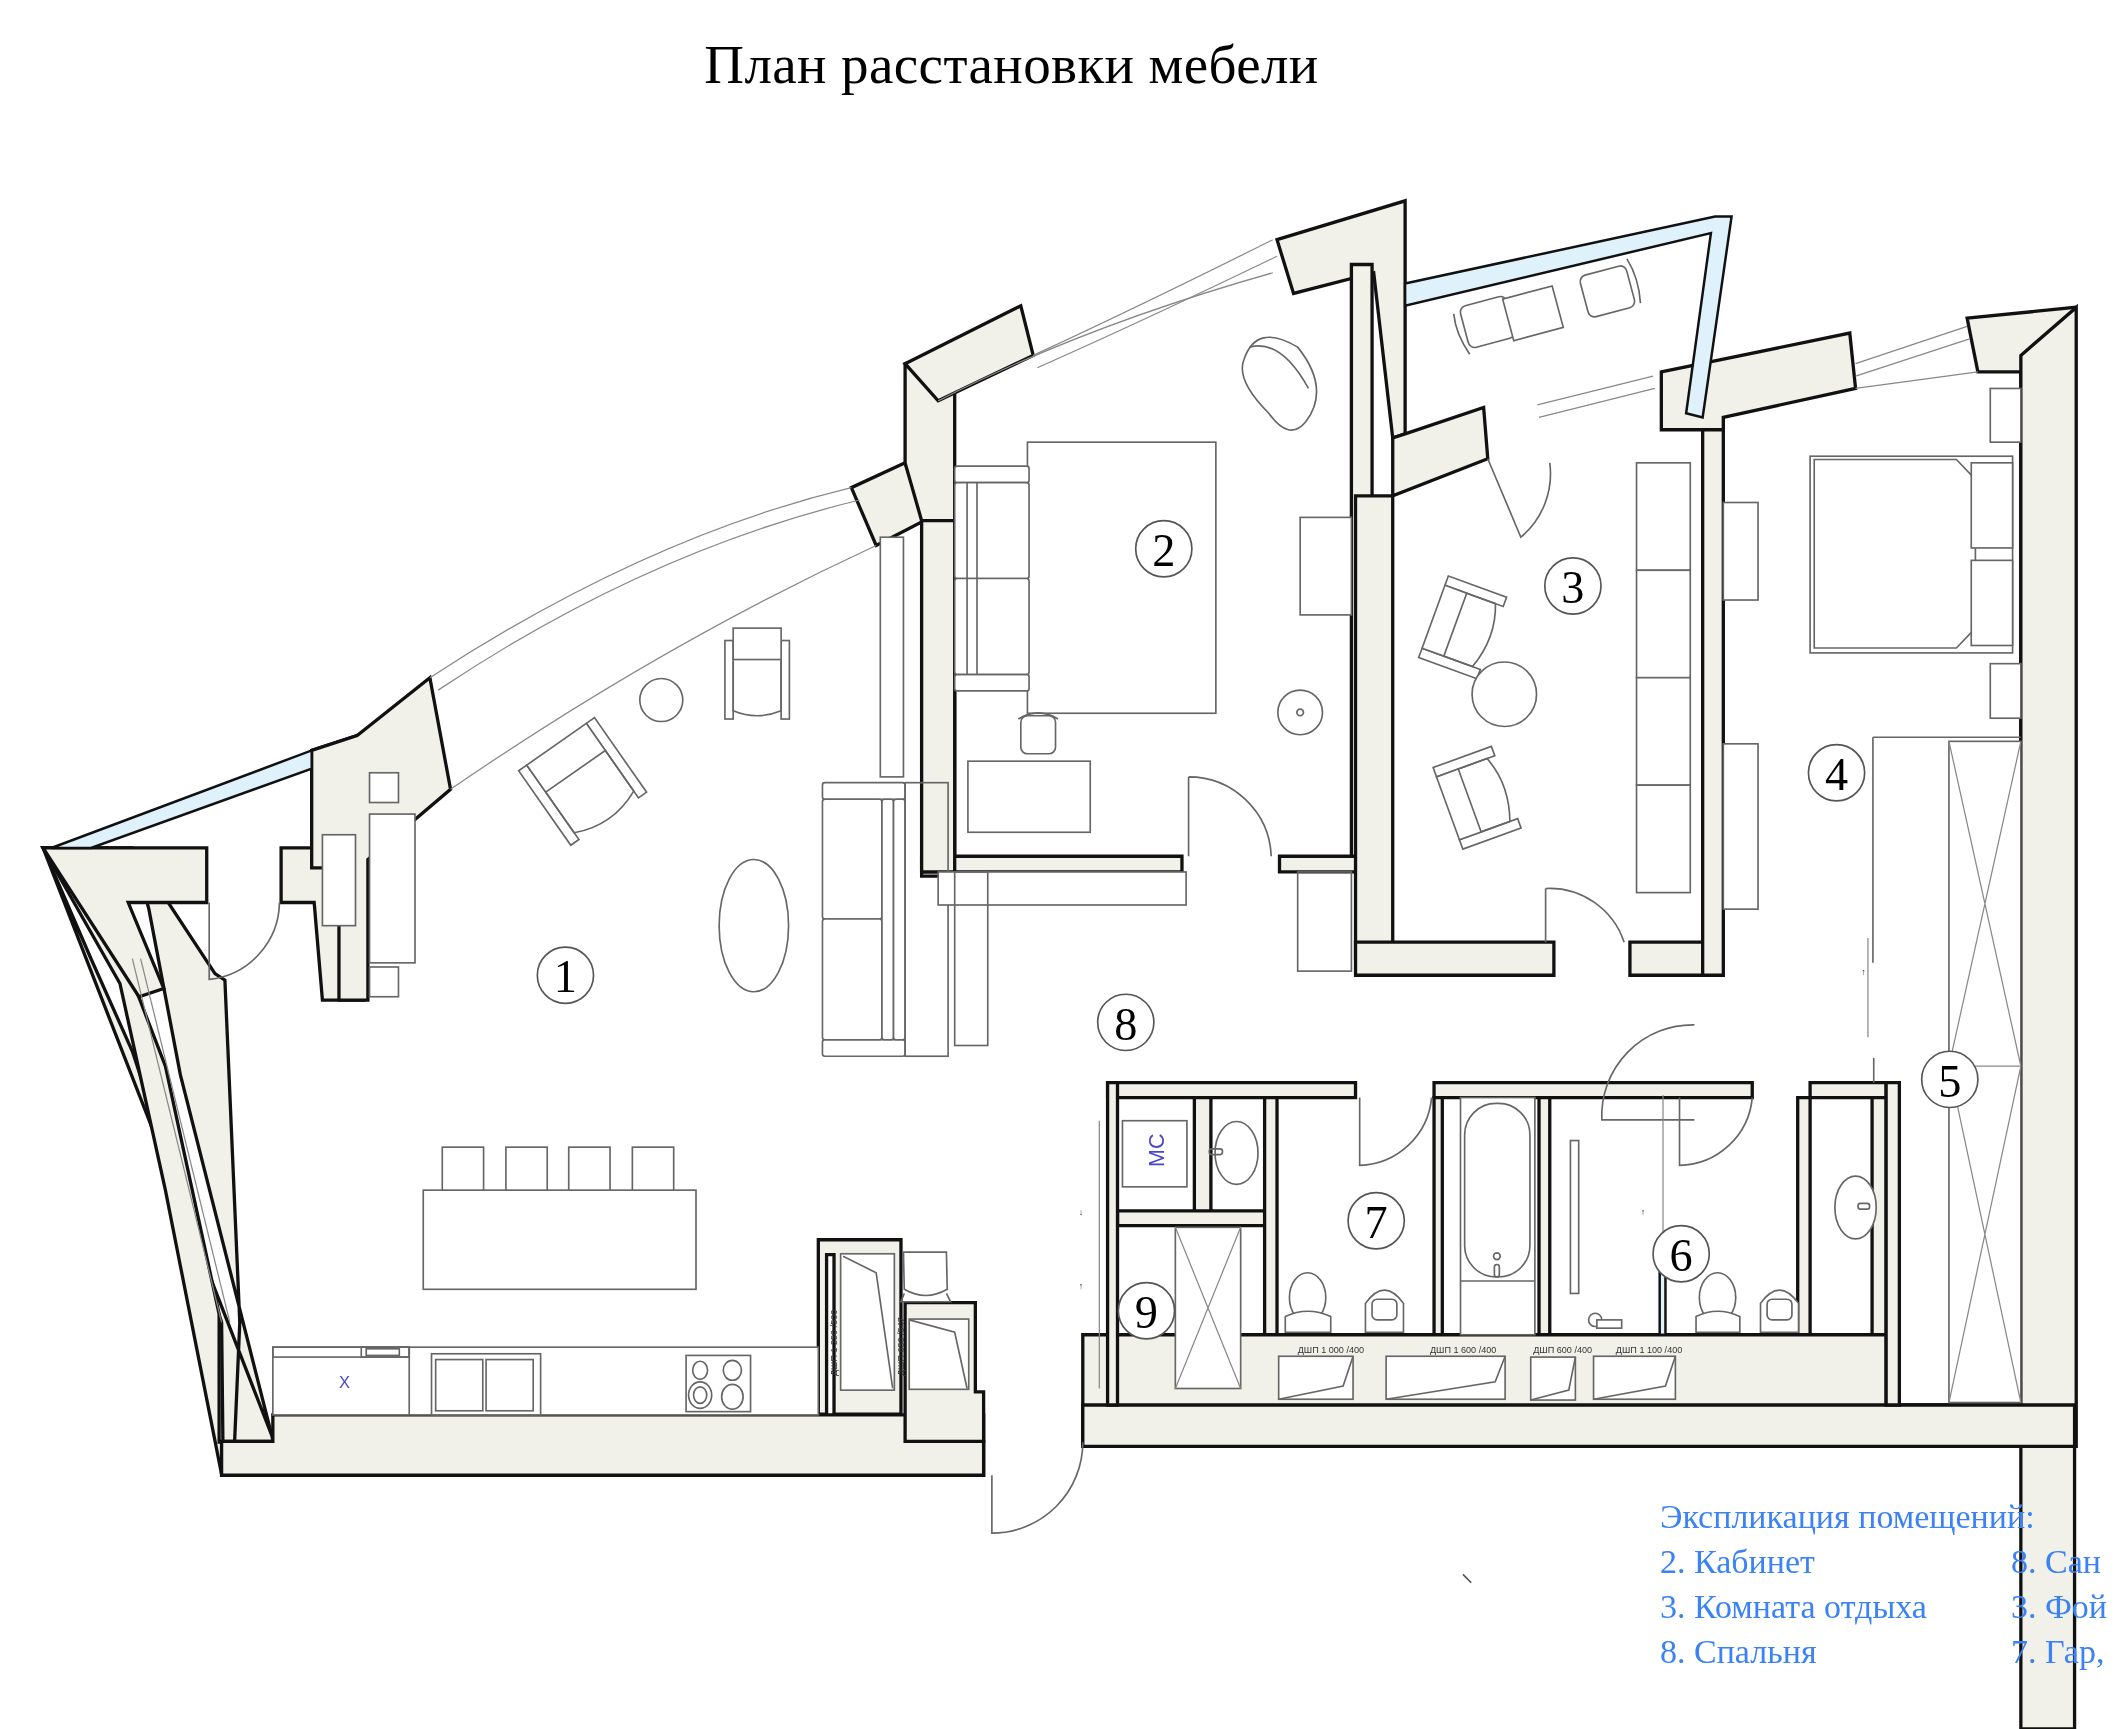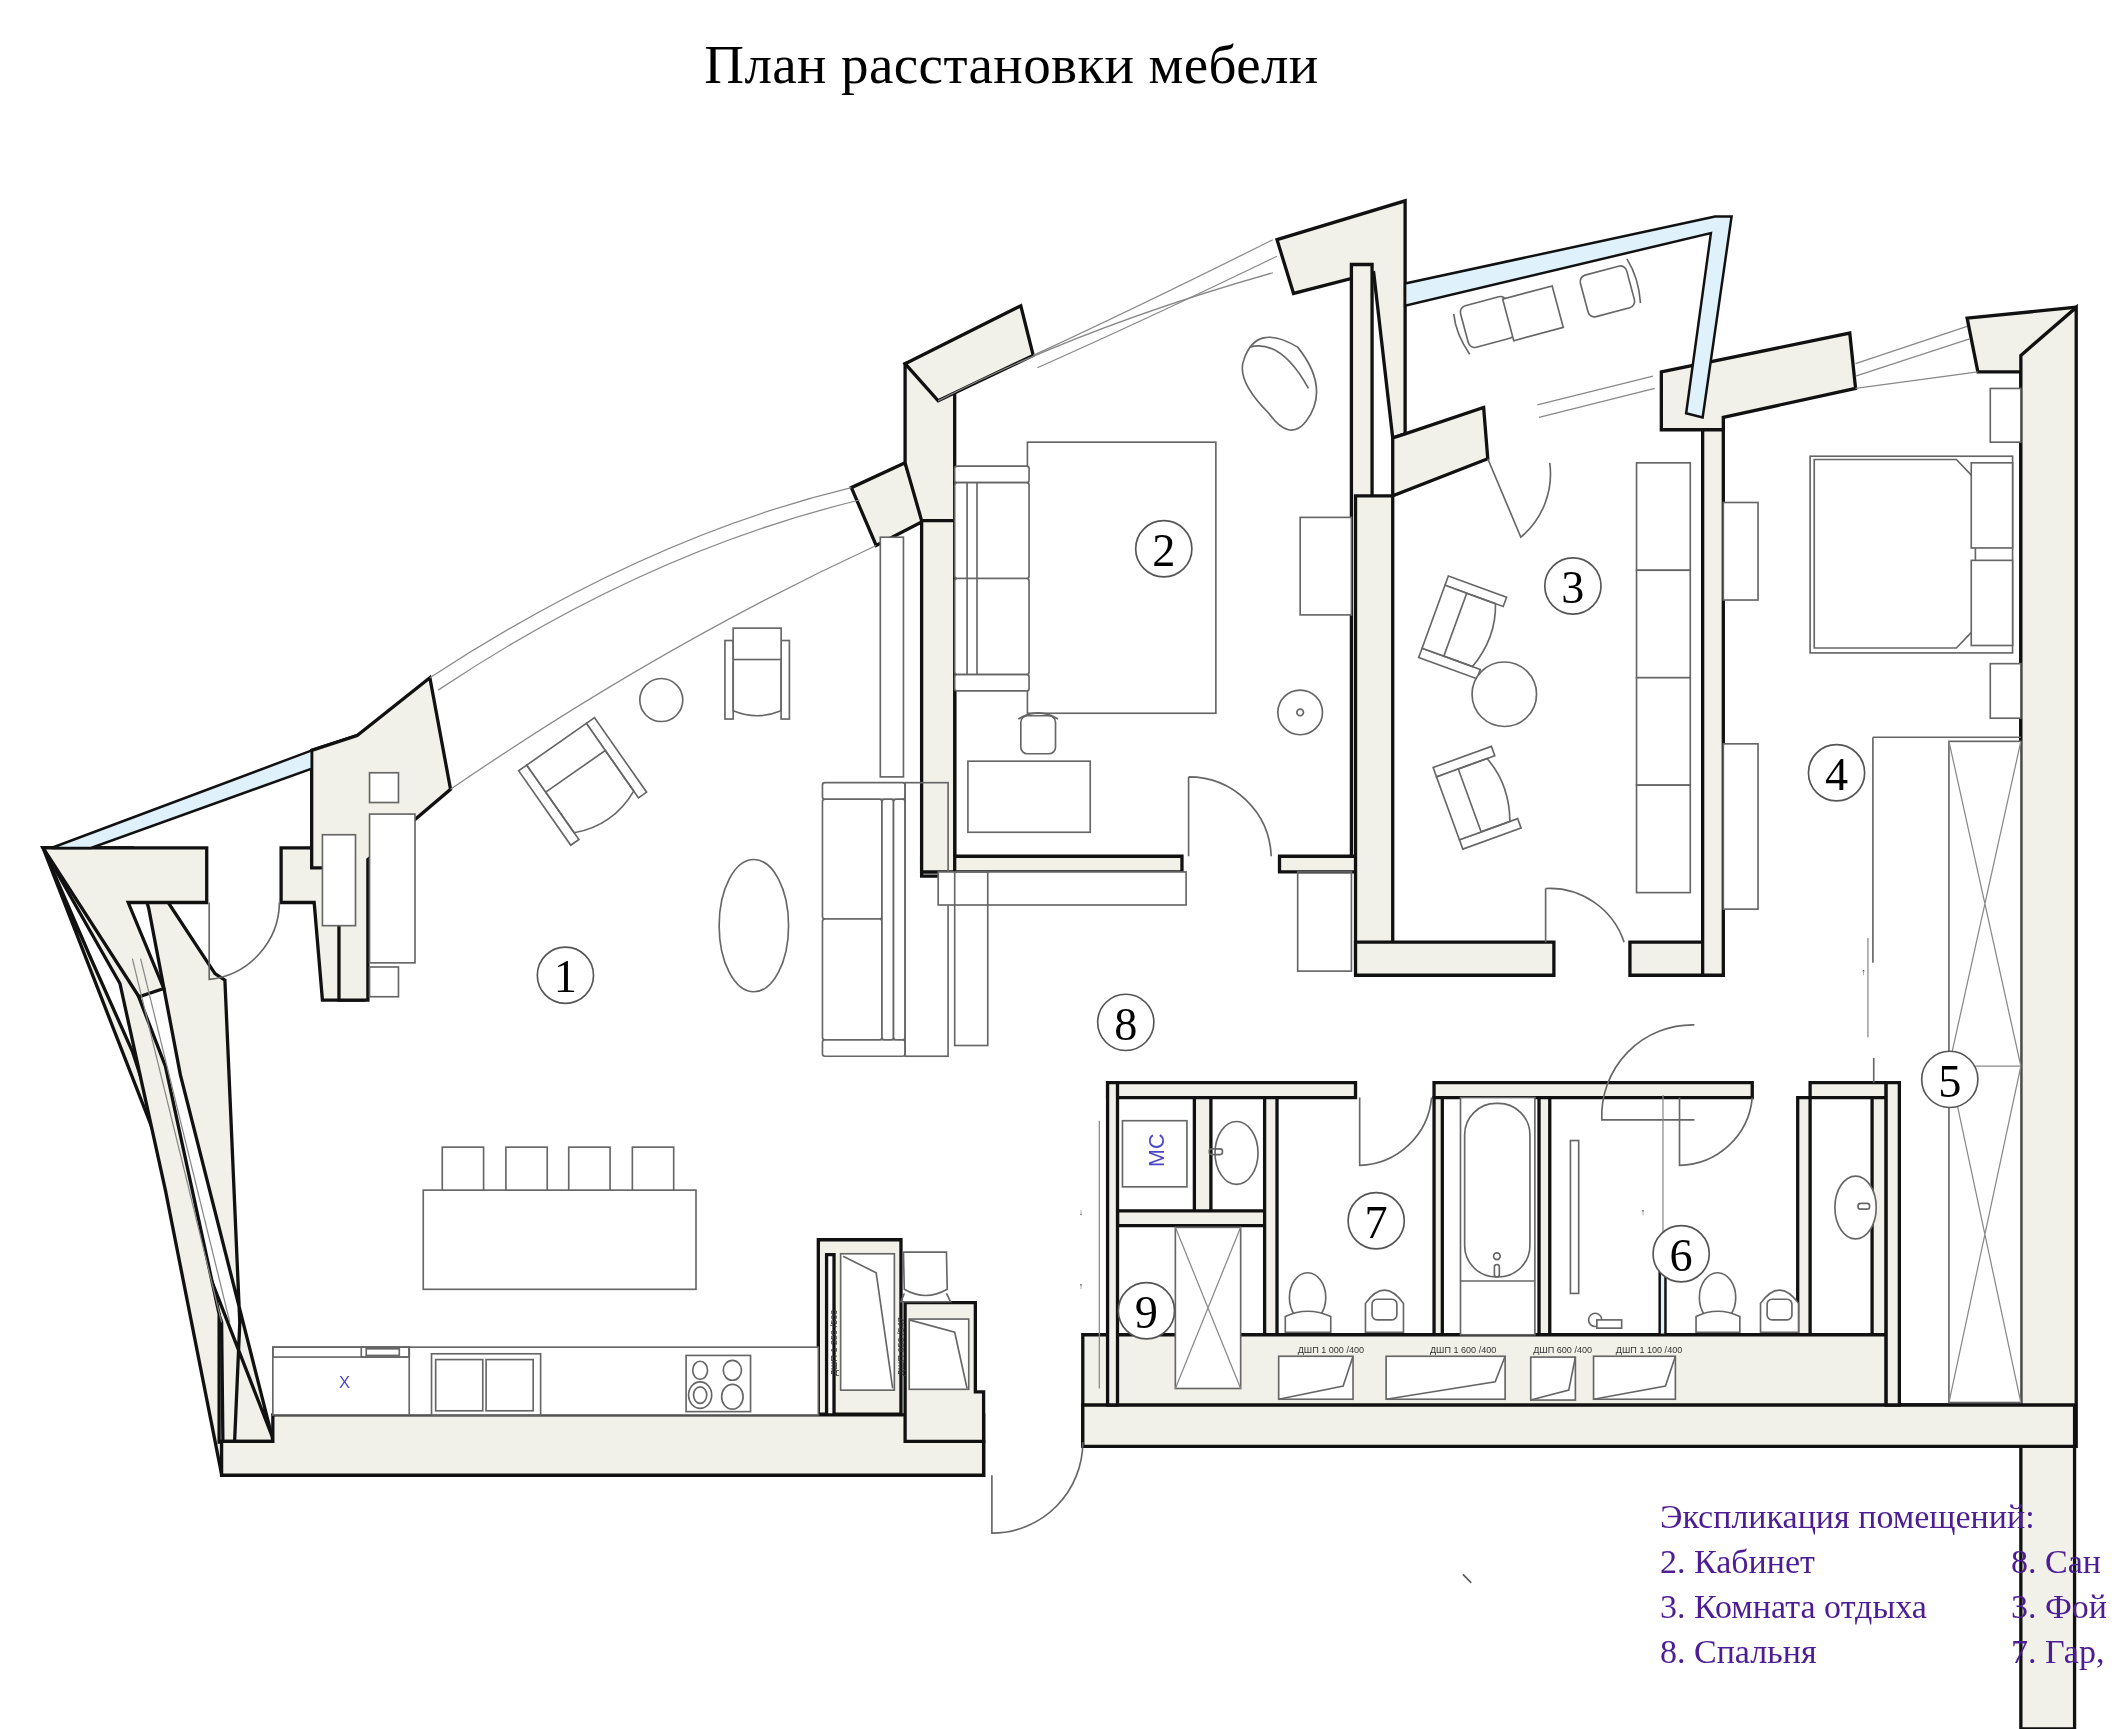--- a/index.html
+++ b/index.html
@@ -8,21 +8,21 @@
   #plan{position:absolute;left:0;top:0;}
   .wall{fill:#F1F1E9;stroke:#111;stroke-width:4;stroke-linejoin:miter;}
   .glass{fill:#DFF1FB;stroke:#111;stroke-width:3;}
   .f{fill:#fff;stroke:#666;stroke-width:2;}
   .fn{fill:none;stroke:#666;stroke-width:2;}
   .thin{fill:none;stroke:#888;stroke-width:1.5;}
   .room-num circle{fill:#fff;stroke:#555;stroke-width:2;}
   .room-num text{font-family:"Liberation Serif",serif;font-size:56px;fill:#000;text-anchor:middle;dominant-baseline:central;}
   .dim{font-family:"Liberation Sans",sans-serif;font-size:11px;fill:#333;}
   .blue{font-family:"Liberation Sans",sans-serif;fill:#4a46c8;}
-  #legend{position:absolute;left:1660px;top:1494px;width:456px;height:235px;overflow:hidden;font-size:34px;color:#4c1d95;line-height:45px;}
+  #legend{position:absolute;left:1660px;top:1494px;width:456px;height:235px;overflow:hidden;font-size:34px;color:#3b82f6;line-height:45px;}
   #legend .hdr{white-space:nowrap;}
   #legend .row{display:flex;white-space:nowrap;}
   #legend .c1{width:351px;}
 </style>
 </head>
 <body>
 
 <div id="title">План расстановки мебели</div>
 
 <svg id="plan" width="2116" height="1729" viewBox="0 0 2560 2092">

